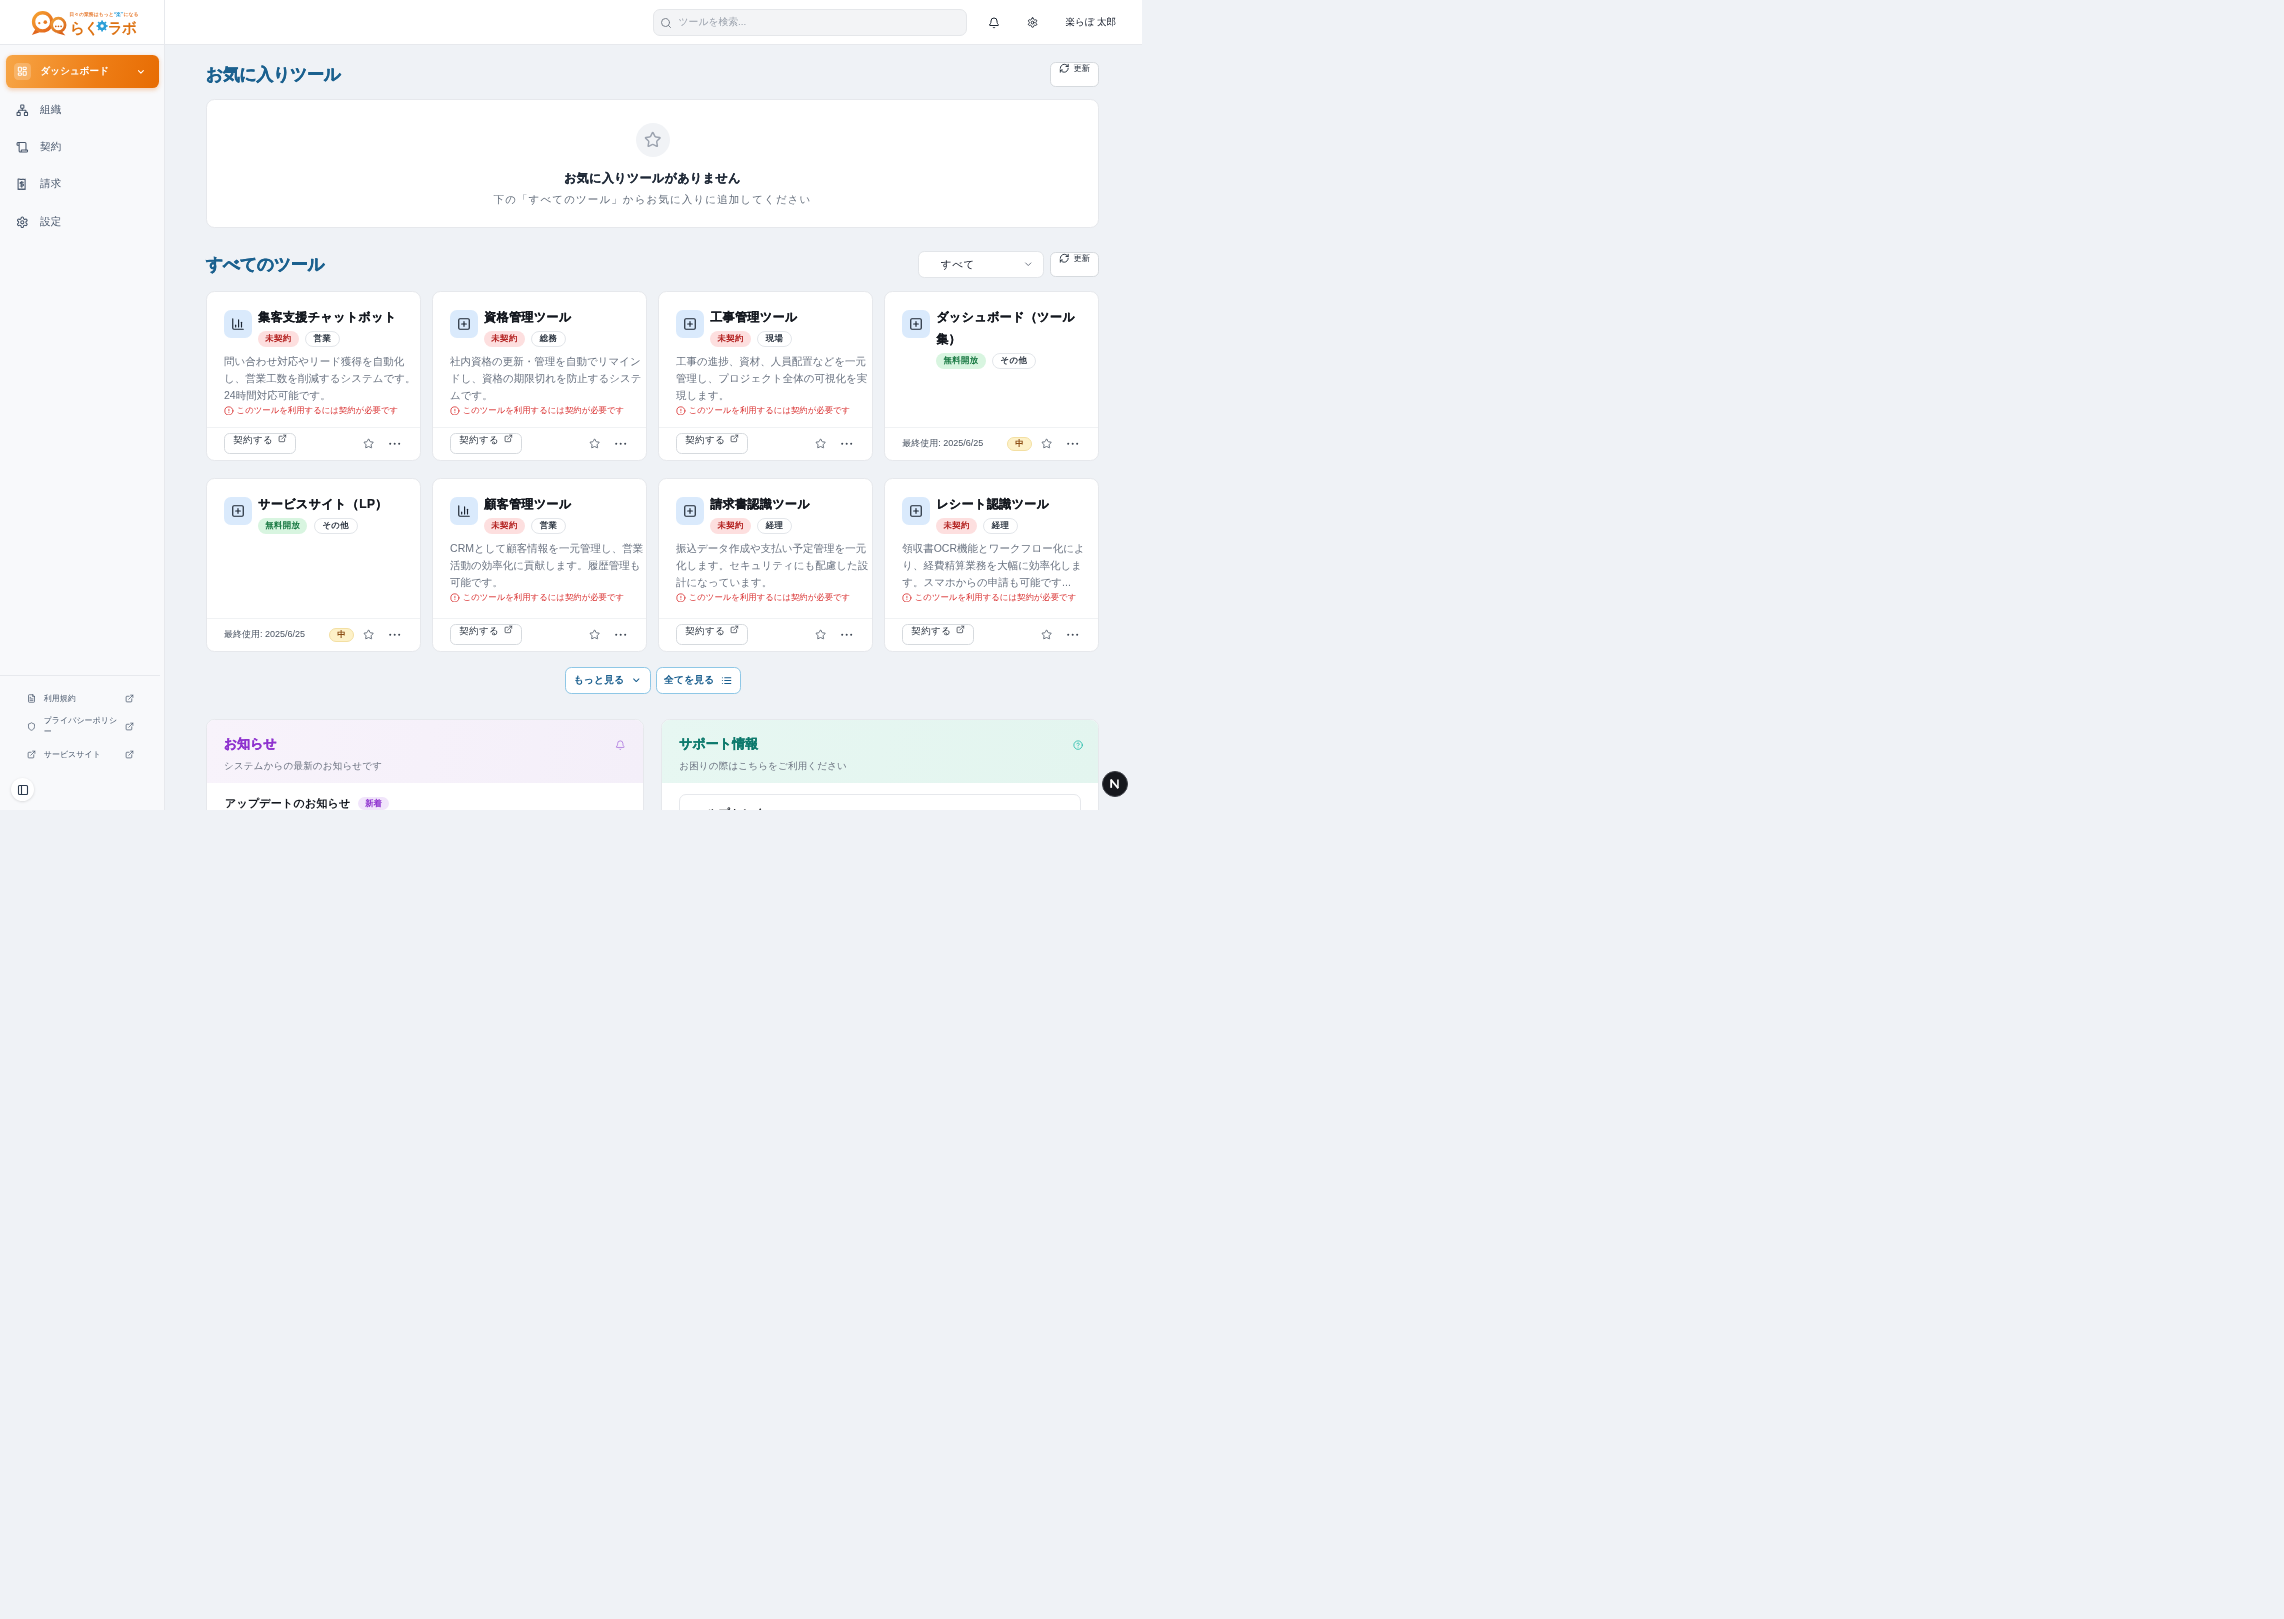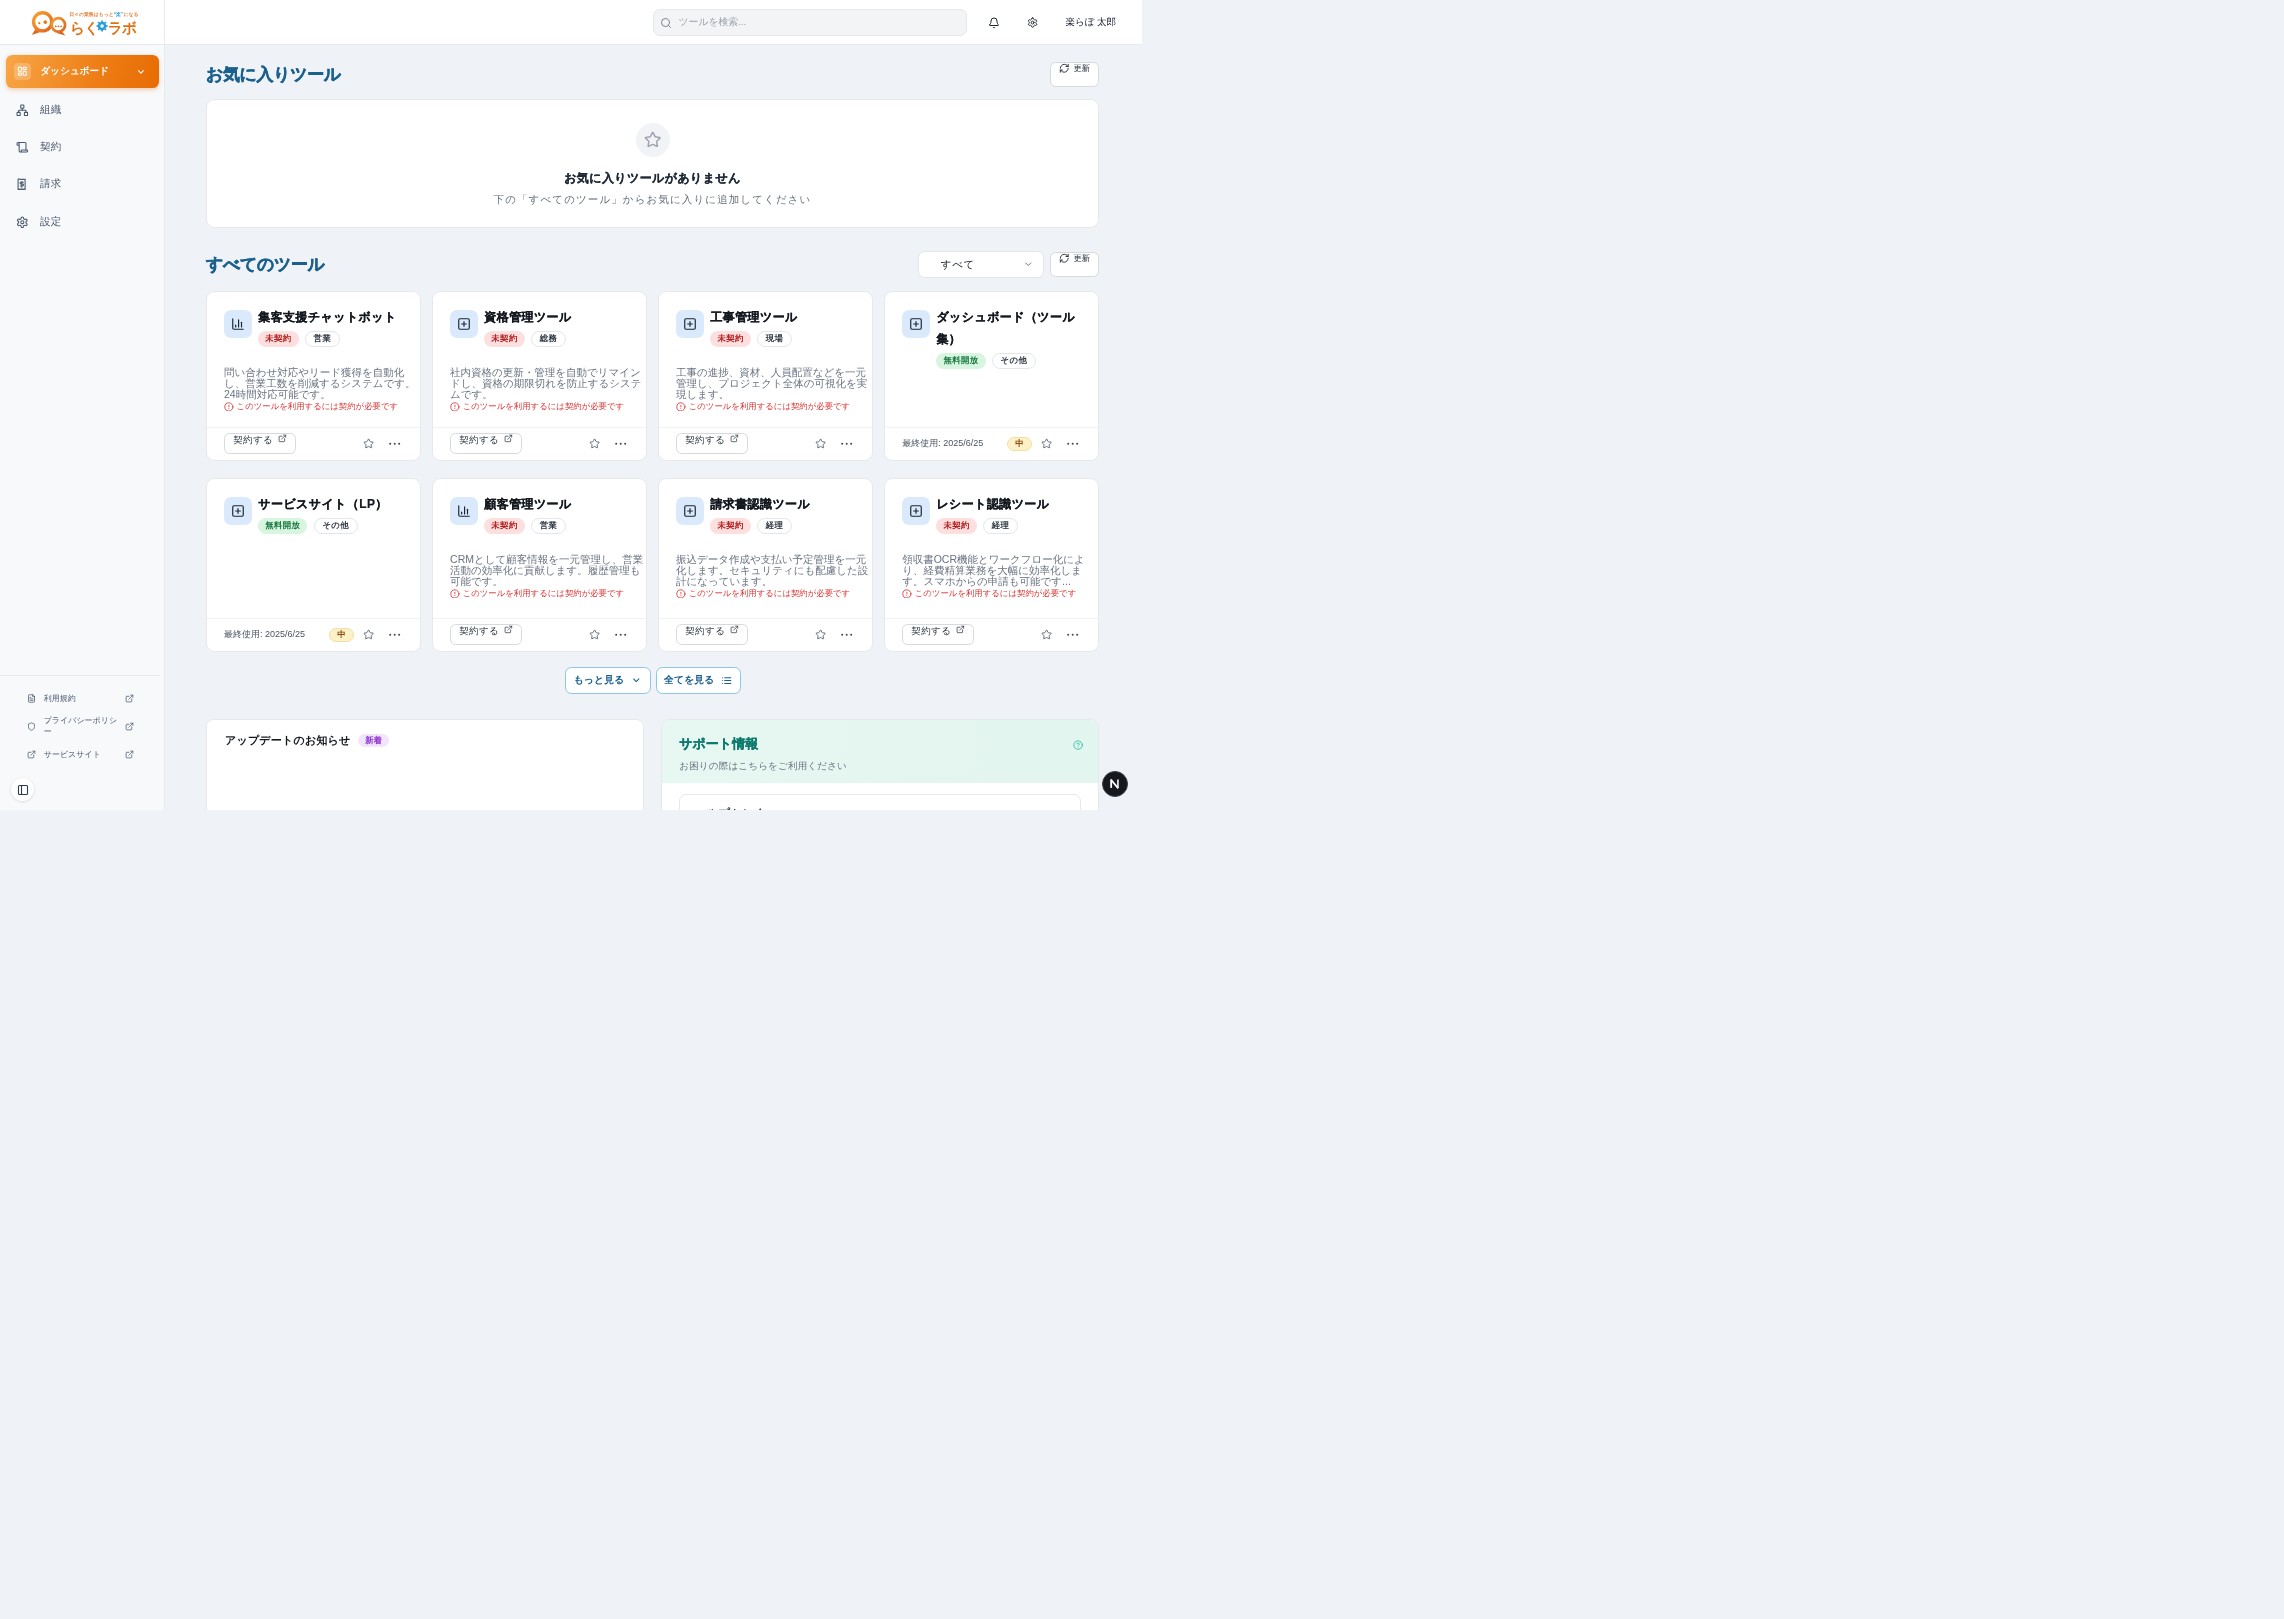--- a/index.html
+++ b/index.html
@@ -54,21 +54,21 @@
 .card-body { padding:18px 17px 0; flex:1; }
 .card-head { display:flex; }
 .icon-box { flex:none; width:28px; height:28px; border-radius:7px; background:#daeafc; display:flex; align-items:center; justify-content:center; color:#1b2430; }
 .head-right { margin-left:6.3px; min-width:0; }
 .card-title { font-size:12px; font-weight:bold; color:#14181f; line-height:22px; letter-spacing:0.4px; white-space:nowrap; margin-top:-3.5px; -webkit-text-stroke:0.2px #14181f; }
 .badges { display:flex; gap:6.3px; margin-top:2.8px; }
 .badge { height:16px; border-radius:8.4px; display:flex; align-items:center; font-size:8.4px; font-weight:bold; padding:0 7px; letter-spacing:0.4px; }
 .b-red { background:#fddfdf; color:#b42322; }
 .b-green { background:#d8f5e0; color:#1b7a44; }
 .b-line { background:#fff; border:0.7px solid #e3e6ea; color:#2d3642; padding:0 7.7px; }
-.desc { margin-top:20px; font-size:10.5px; line-height:11px; color:#697280; letter-spacing:0; white-space:nowrap; }
+.desc { margin-top:6px; font-size:10.5px; line-height:17px; color:#697280; letter-spacing:0; white-space:nowrap; }
 .warn { margin-top:1.1px; display:flex; align-items:center; gap:2.8px; color:#d93030; font-size:8.4px; letter-spacing:0; white-space:nowrap; }
 .card-foot { border-top:0.7px solid #f0f2f4; height:33px; flex:none; display:flex; align-items:center; padding:0 17px; margin-top:auto; }
 .btn-contract { width:72px; height:21px; font-size:9.5px; gap:4.9px; color:#2d3642; letter-spacing:0.4px; }
 .foot-last { font-size:9px; color:#4b5563; letter-spacing:0; }
 .b-mid { background:#fdf1c8; border:0.7px solid #f3dfa2; color:#8a4a10; height:14px; border-radius:7.7px; font-size:8.4px; font-weight:bold; padding:0 7.7px; display:flex; align-items:center; }
 .star-ic { margin-left:auto; color:#56606e; }
 .dots { width:17px; margin-left:12px; color:#3f4855; display:flex; align-items:center; justify-content:center; }
 
 .more-row { display:flex; justify-content:center; gap:5px; margin-top:15.4px; }
 .btn-blue { height:27px; border:0.7px solid #8ec7e6; border-radius:6.3px; background:#fff; color:#195e8e; font-size:9.8px; font-weight:bold; display:flex; align-items:center; justify-content:center; gap:6.3px; letter-spacing:0.2px; }
@@ -724,20 +724,30 @@
           <path d="M3 6h.01"></path>
           <path d="M8 12h13"></path>
           <path d="M8 18h13"></path>
           <path d="M8 6h13"></path>
         </svg>
       </div>
   </div>
 
   <div class="bottom">
     <div class="bcard">
+      <div class="bhead bhead-purple">
+        <div class="bh-title t-purple">お知らせ</div>
+        <div class="bh-sub">システムからの最新のお知らせです</div>
+        <div class="bh-ic">
+            <svg width="10.5" height="10.5" viewBox="0 0 24 24" fill="none" stroke="#b07ce0" stroke-width="2" stroke-linecap="round" stroke-linejoin="round">
+              <path d="M10.268 21a2 2 0 0 0 3.464 0"></path>
+              <path d="M3.262 15.326A1 1 0 0 0 4 17h16a1 1 0 0 0 .74-1.673C19.41 13.956 18 12.499 18 8A6 6 0 0 0 6 8c0 4.499-1.411 5.956-2.738 7.326"></path>
+            </svg>
+          </div>
+      </div>
       <div class="bbody">
         <div class="news-title">
             <span class="t">アップデートのお知らせ</span>
             <span class="b-new">新着</span>
           </div>
       </div>
     </div>
     <div class="bcard">
       <div class="bhead bhead-teal">
         <div class="bh-title t-teal">サポート情報</div>

